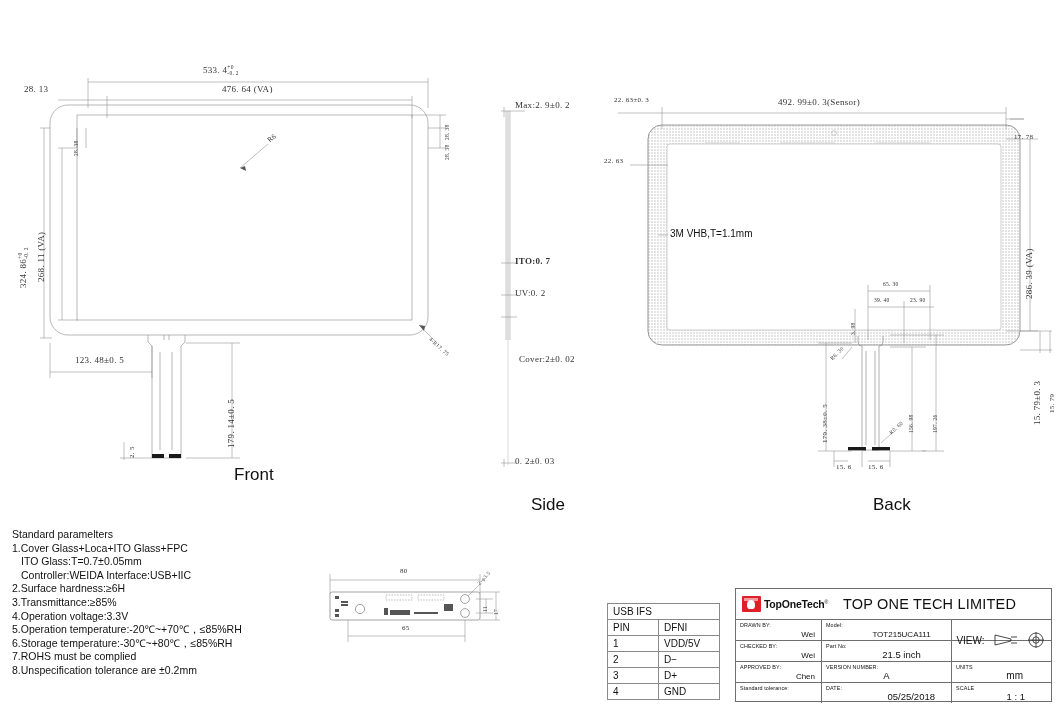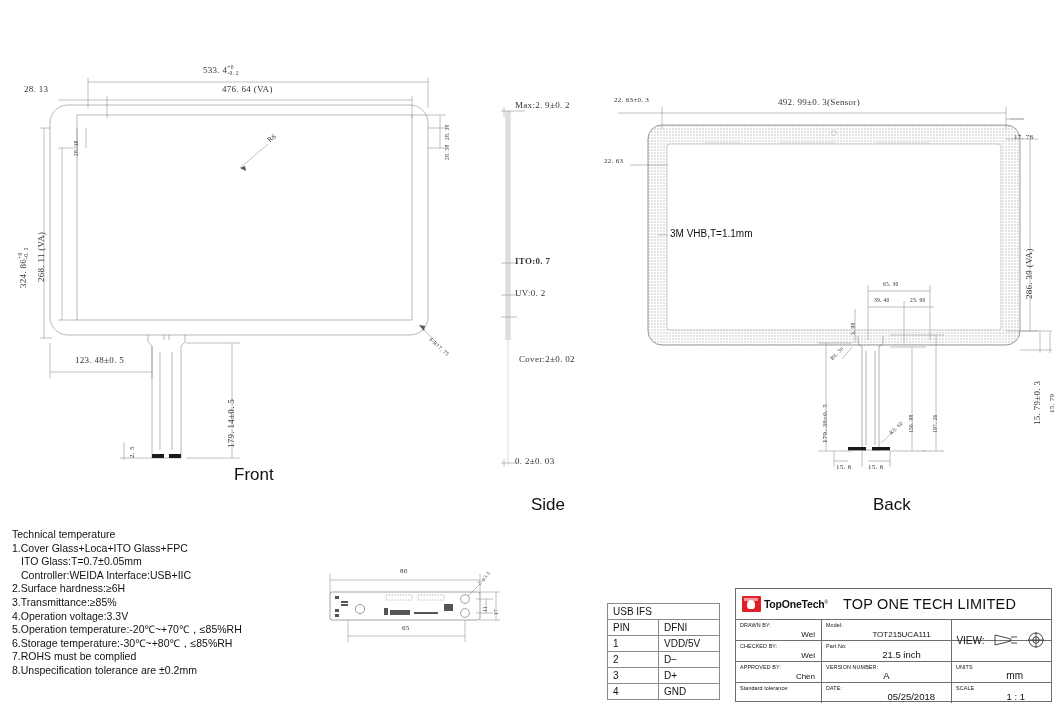--- a/index.html
+++ b/index.html
@@ -340,21 +340,21 @@
     </g>
   </svg>
   <div class="abs dim dim-sm" style="left:82px;top:7px;">80</div>
   <div class="abs dim dim-sm" style="left:84px;top:64px;">65</div>
   <div class="abs dim dim-xs vert" style="left:164px;top:52px;">11</div>
   <div class="abs dim dim-xs vert" style="left:175px;top:55px;">17</div>
   <div class="abs dim dim-xs" style="left:158px;top:22px;transform:rotate(-48deg);transform-origin:left top;">2-φ3.5</div>
 </div>
 
 <div class="abs" id="tech-params">
-  <div>Technical temperature</div>
+  <div>Standard paramelters</div>
   <div>1.Cover Glass+Loca+ITO Glass+FPC</div>
   <div class="ind">ITO Glass:T=0.7±0.05mm</div>
   <div class="ind">Controller:WEIDA    Interface:USB+IIC</div>
   <div>2.Surface hardness:≥6H</div>
   <div>3.Transmittance:≥85%</div>
   <div>4.Operation voltage:3.3V</div>
   <div>5.Operation temperature:-20℃~+70℃，≤85%RH</div>
   <div>6.Storage temperature:-30℃~+80℃，≤85%RH</div>
   <div>7.ROHS must be complied</div>
   <div>8.Unspecification tolerance are ±0.2mm</div>

